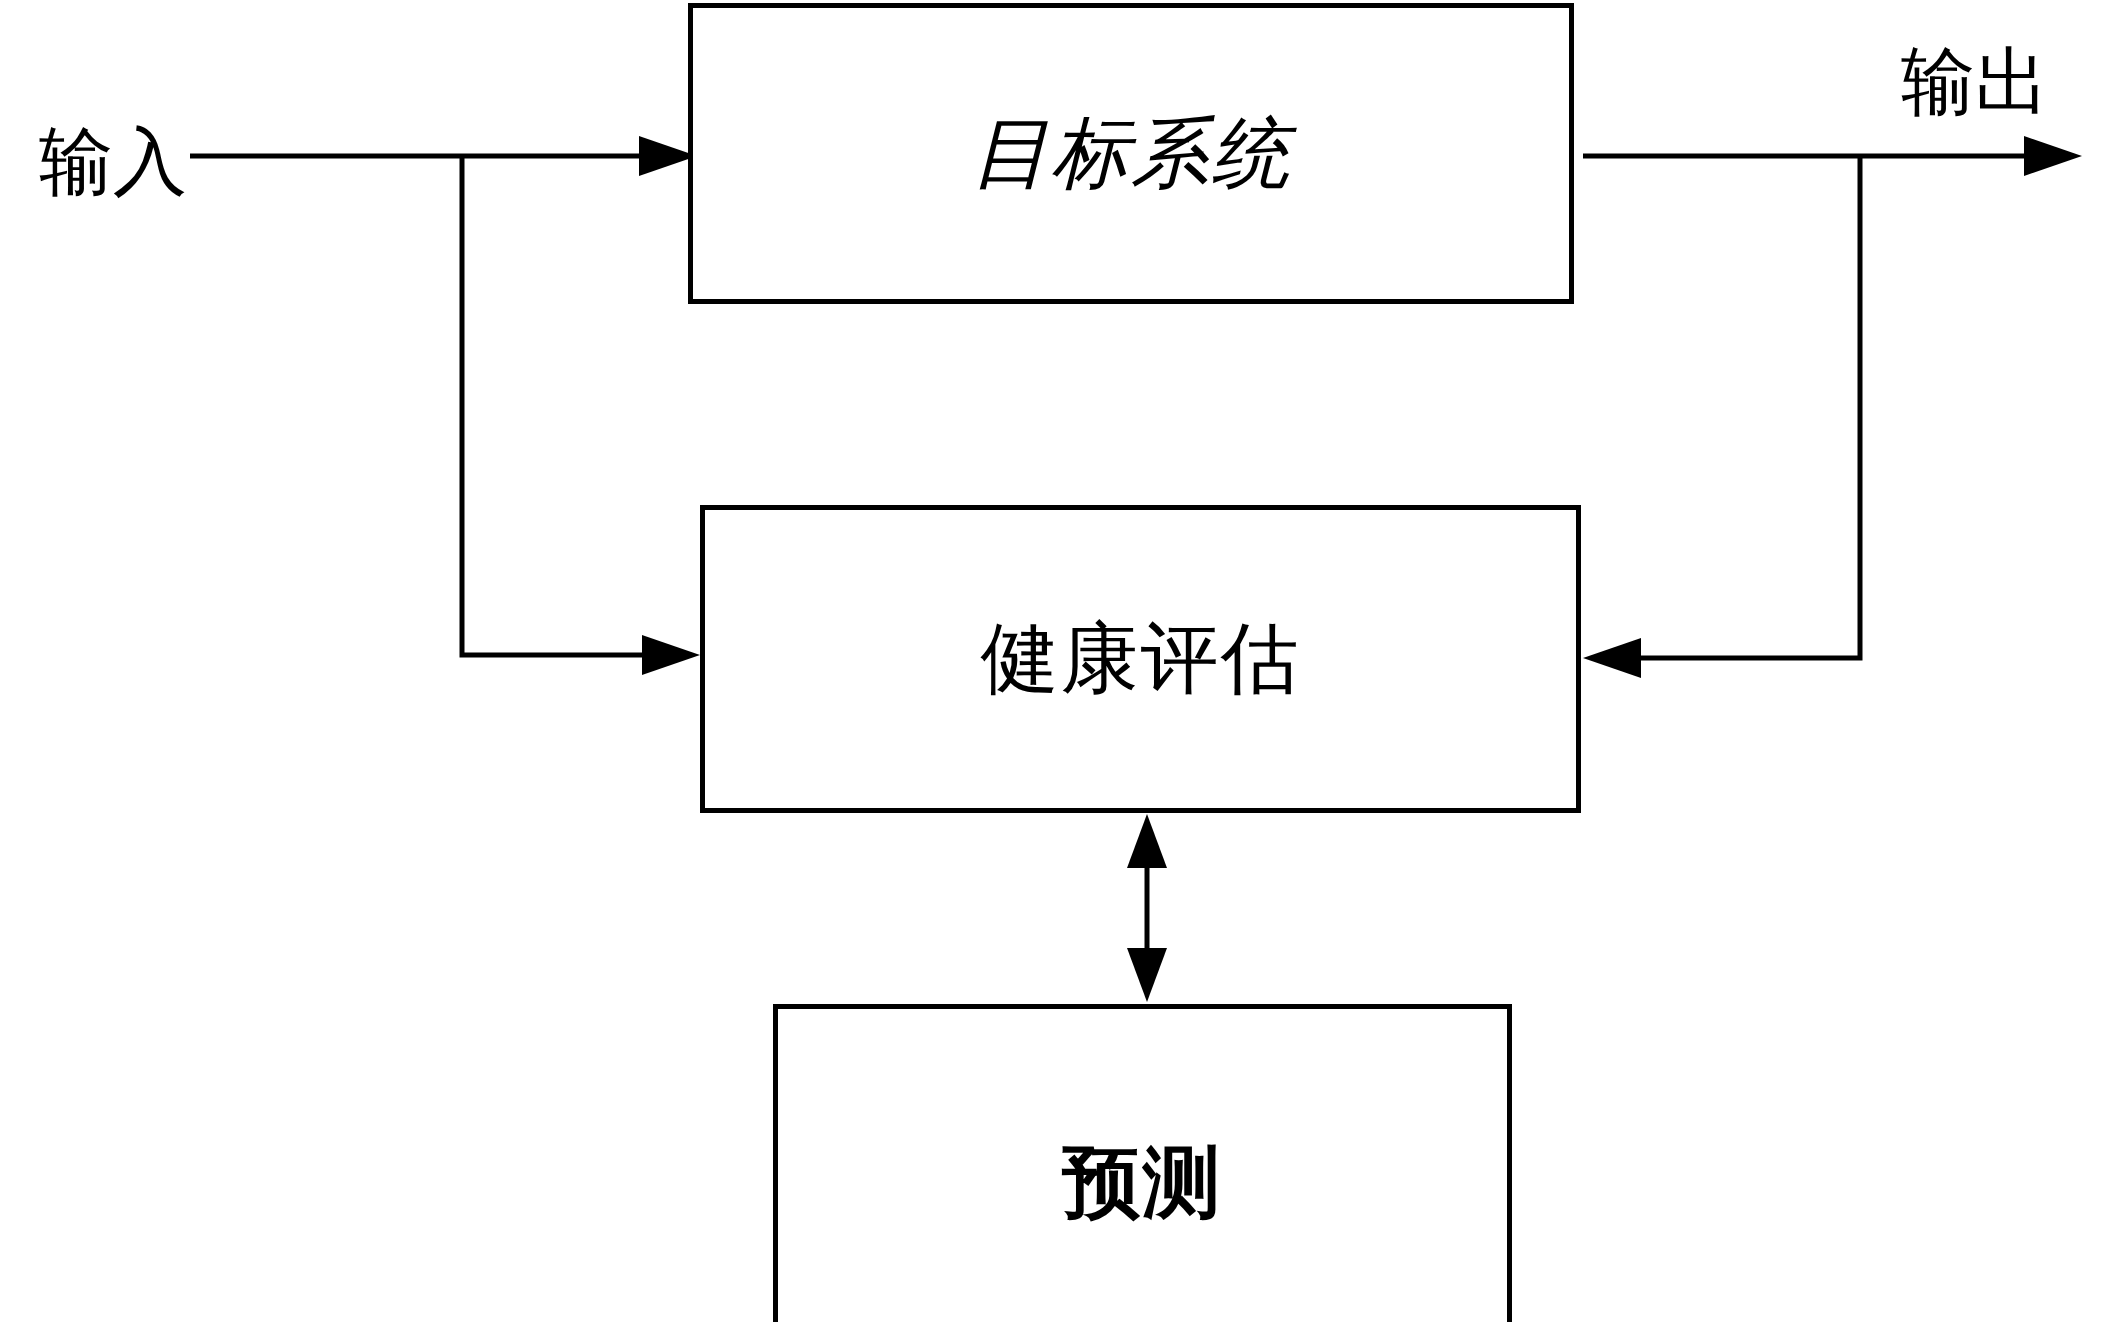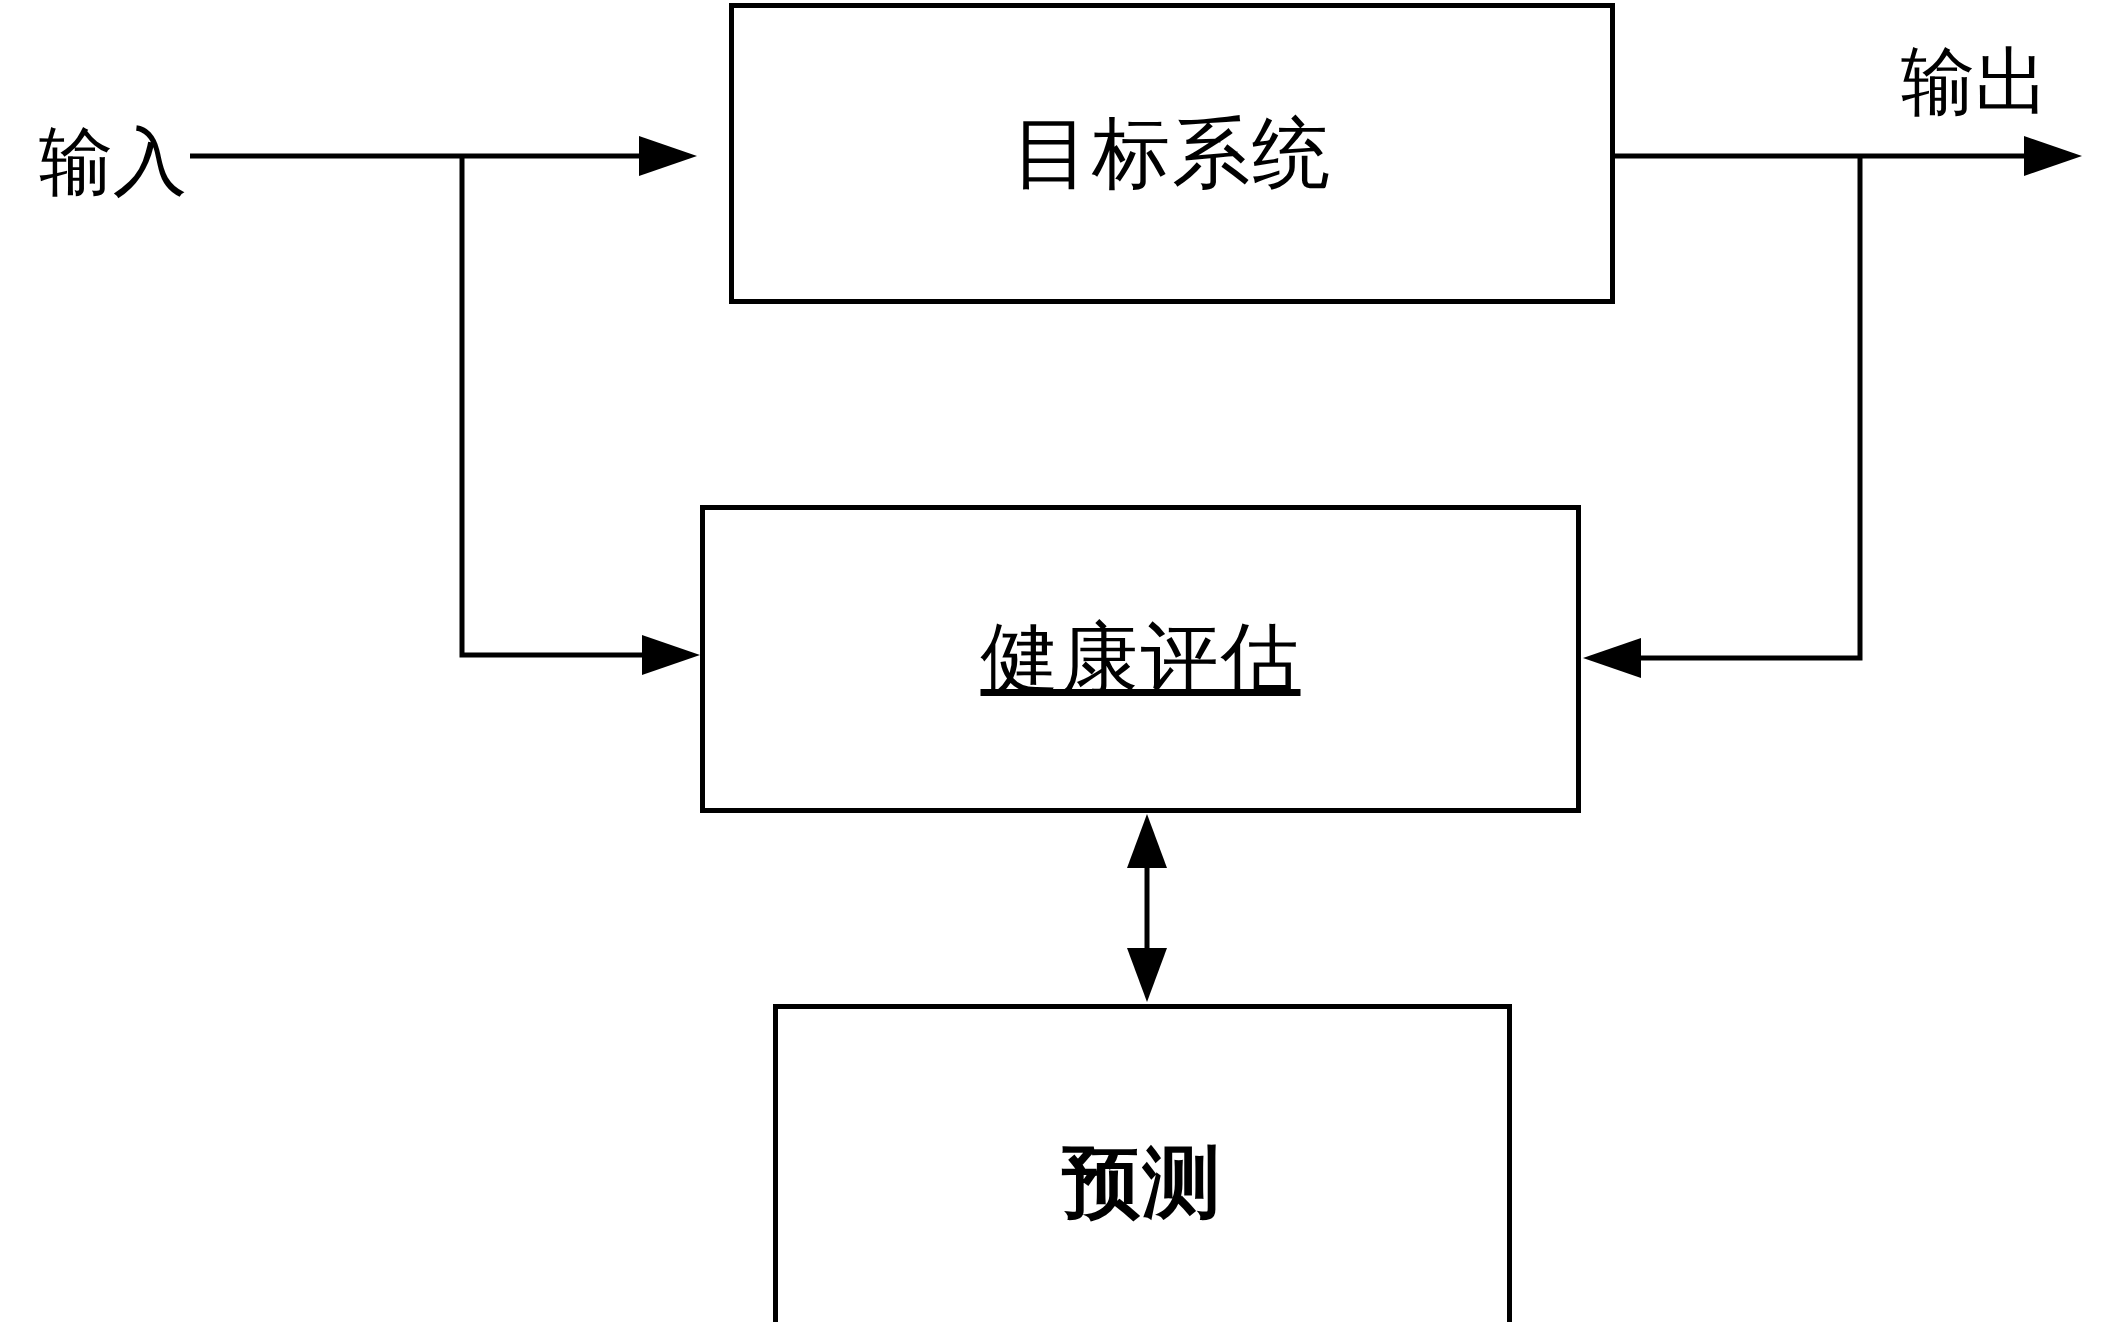--- a/index.html
+++ b/index.html
@@ -25,24 +25,24 @@
     justify-content: center;
     box-sizing: border-box;
   }
   .node-label {
     font-size: 78px;
     line-height: 1;
     white-space: nowrap;
     letter-spacing: 2px;
   }
   #box-target-system {
-    left: 729px; top: 3px; width: 886px; height: 301px;
+    left: 688px; top: 3px; width: 886px; height: 301px; font-style: italic;
   }
   #box-health-assessment {
-    left: 700px; top: 505px; width: 881px; height: 308px; text-decoration: underline;
+    left: 700px; top: 505px; width: 881px; height: 308px;
   }
   #box-prediction {
     left: 773px; top: 1004px; width: 739px; height: 357px; font-weight: bold;
   }
   .edge-label {
     position: absolute;
     font-size: 74px;
     line-height: 1;
     white-space: nowrap;
     display: flex;

